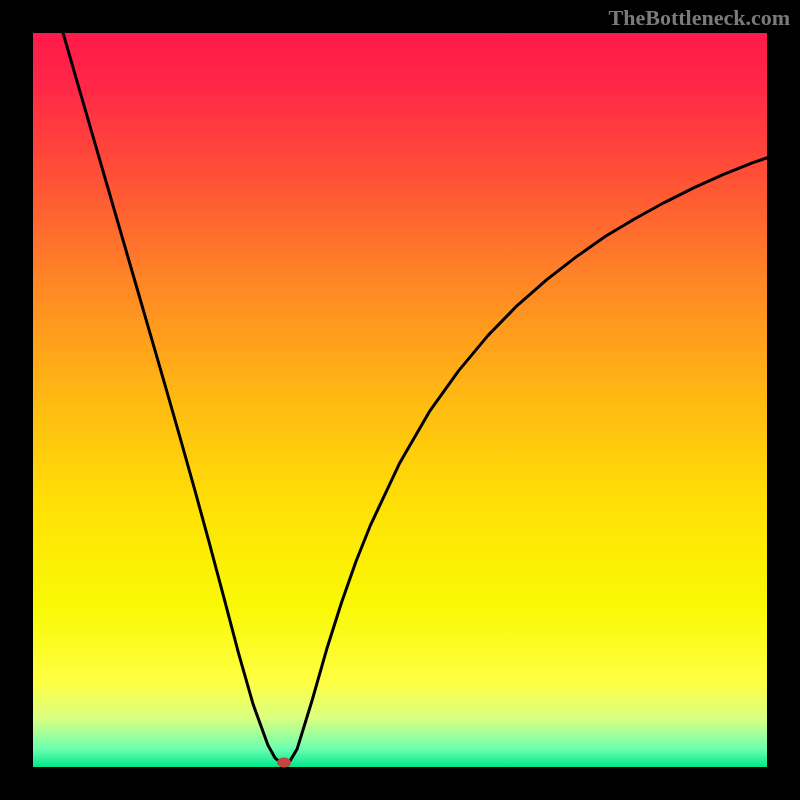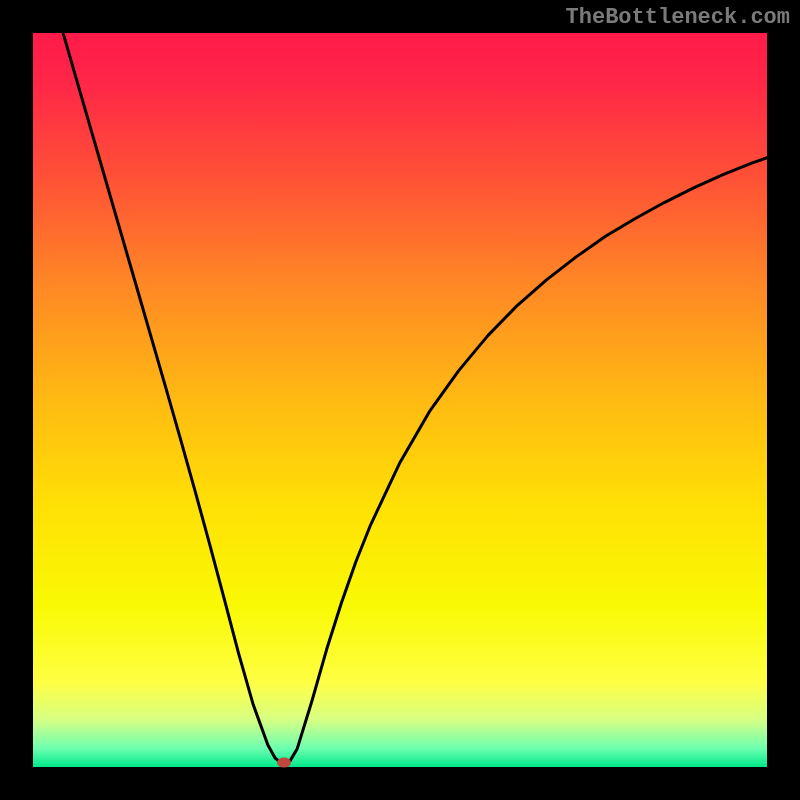--- a/index.html
+++ b/index.html
@@ -15,21 +15,21 @@
     width: 800px;
     height: 800px;
   }
   svg {
     display: block;
   }
   .watermark {
     position: absolute;
     top: 5px;
     right: 10px;
-    font-family: Liberation Mono, monospace;
+    font-family: Liberation Serif, serif;
     font-size: 22px;
     font-weight: bold;
     color: #7a7a7a;
     letter-spacing: 0px;
   }
 </style>
 </head>
 <body>
 
 <div class="chart-container">

